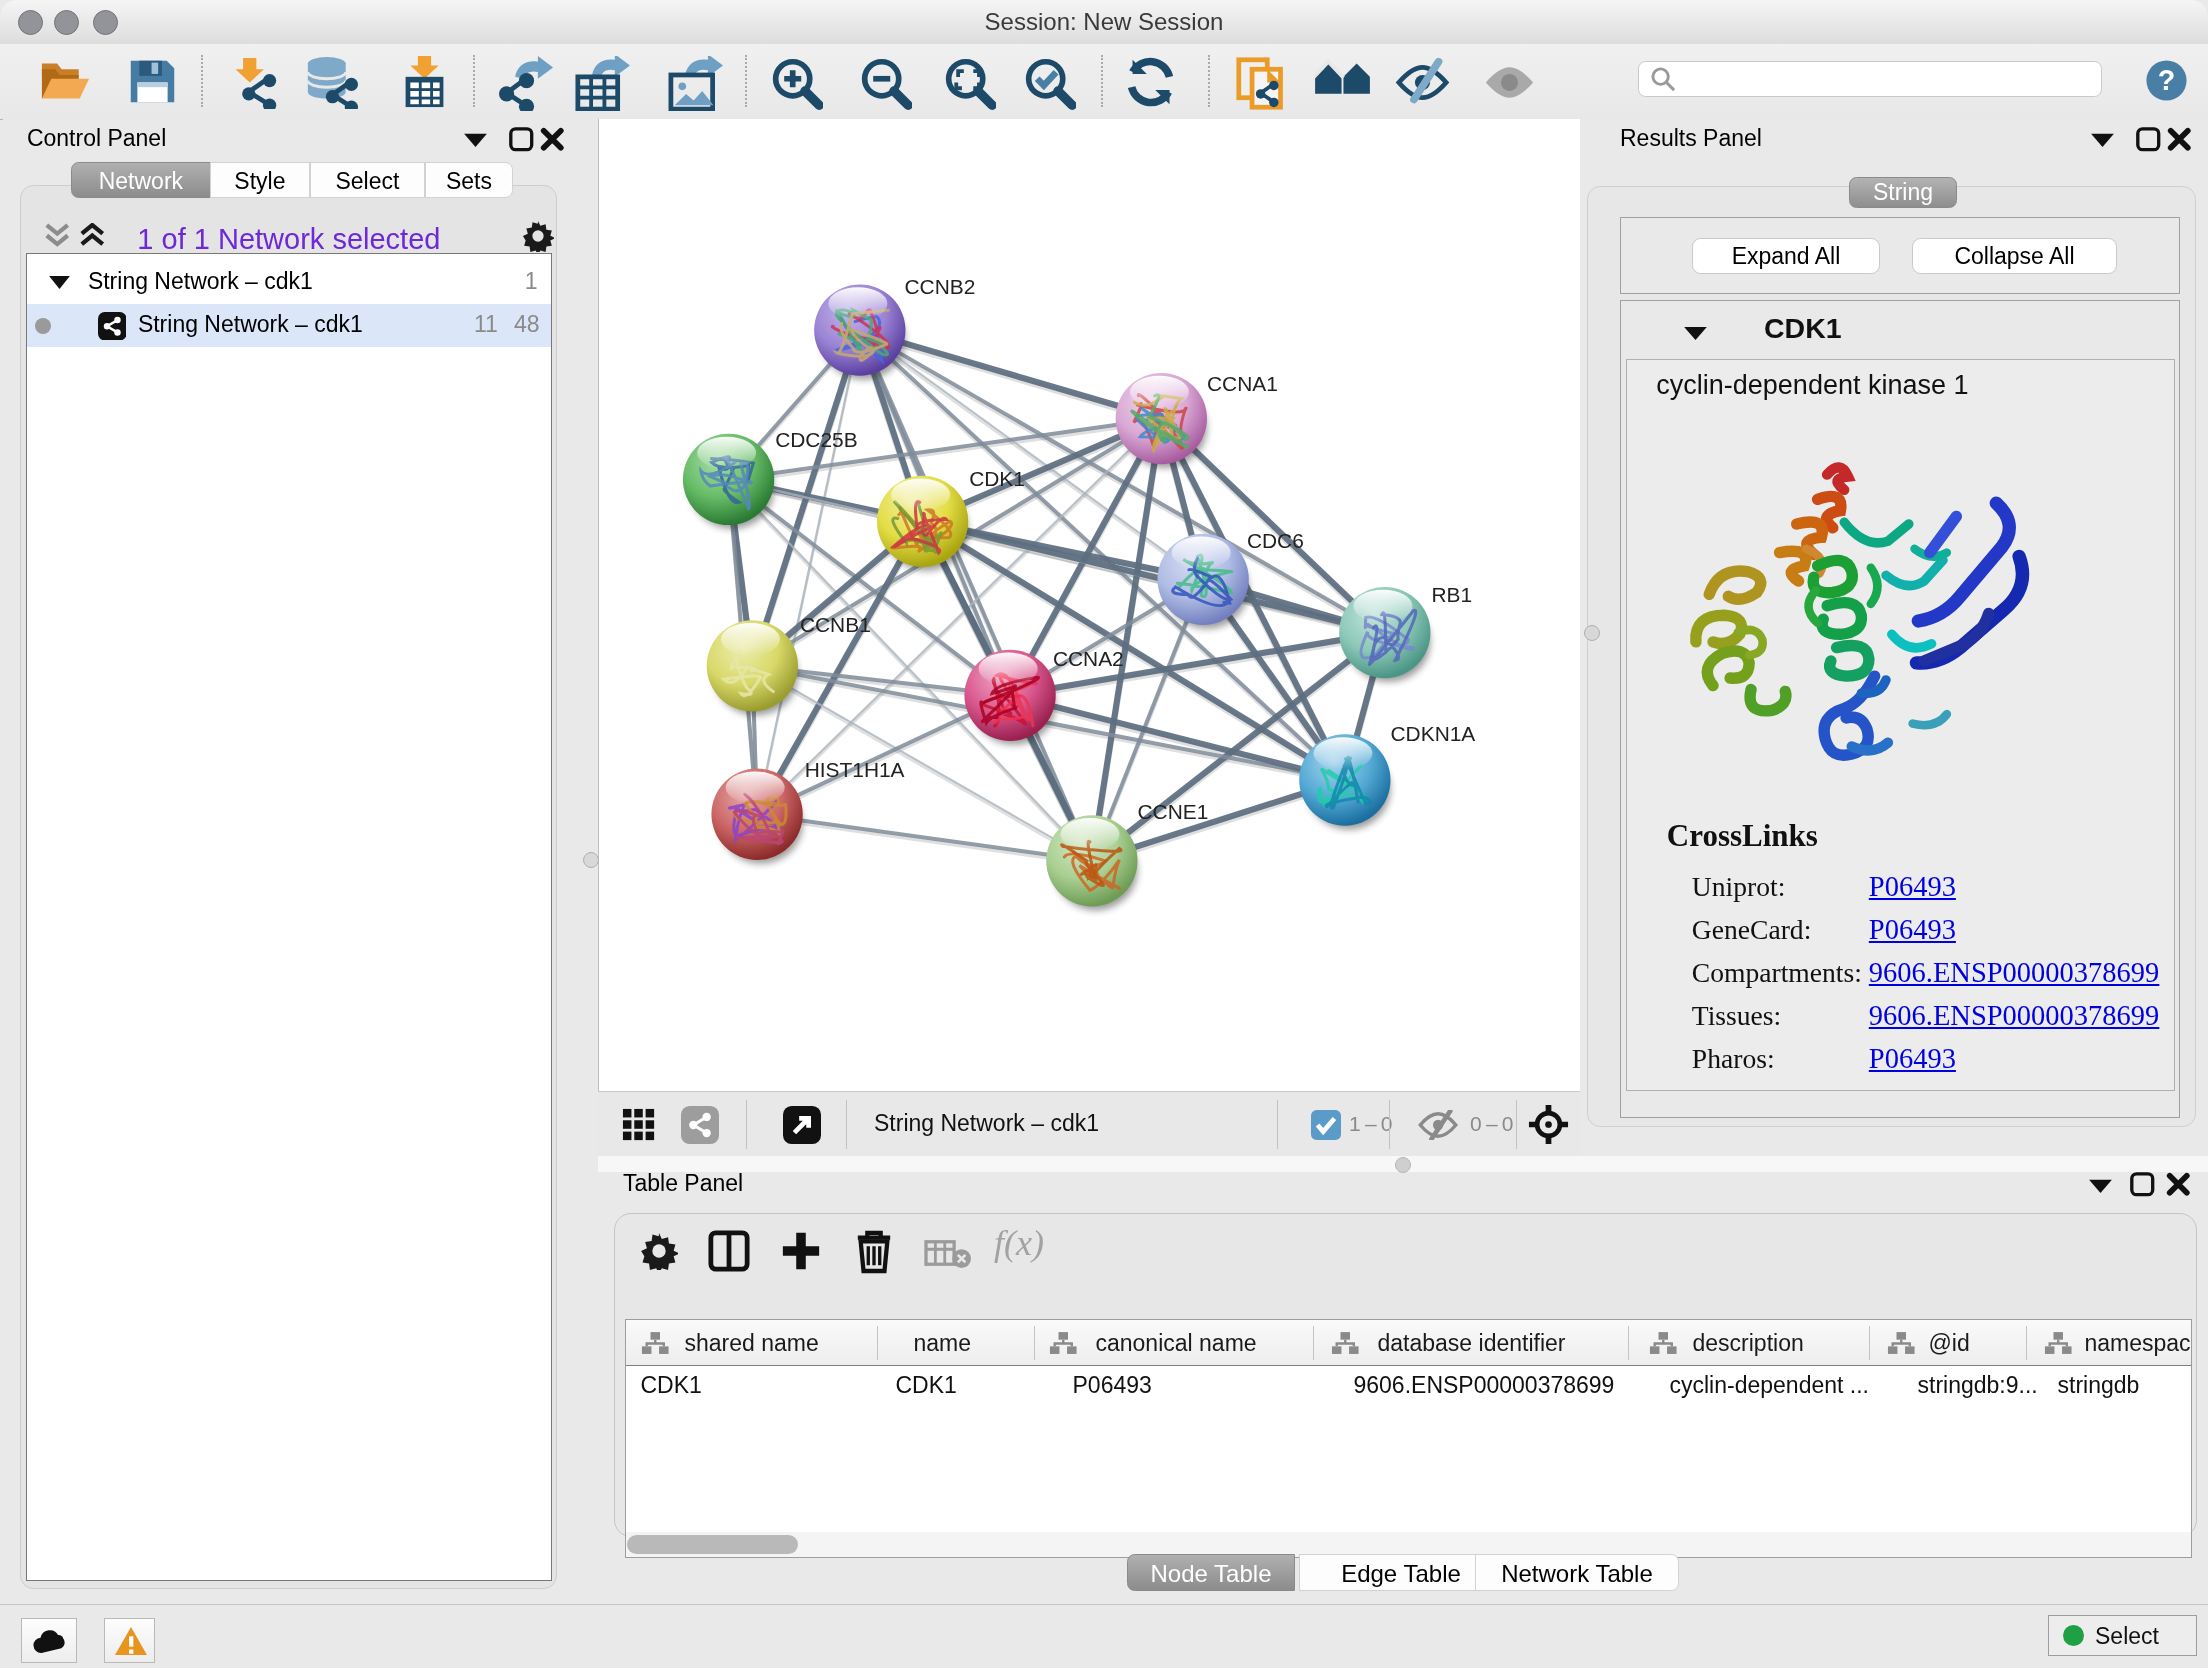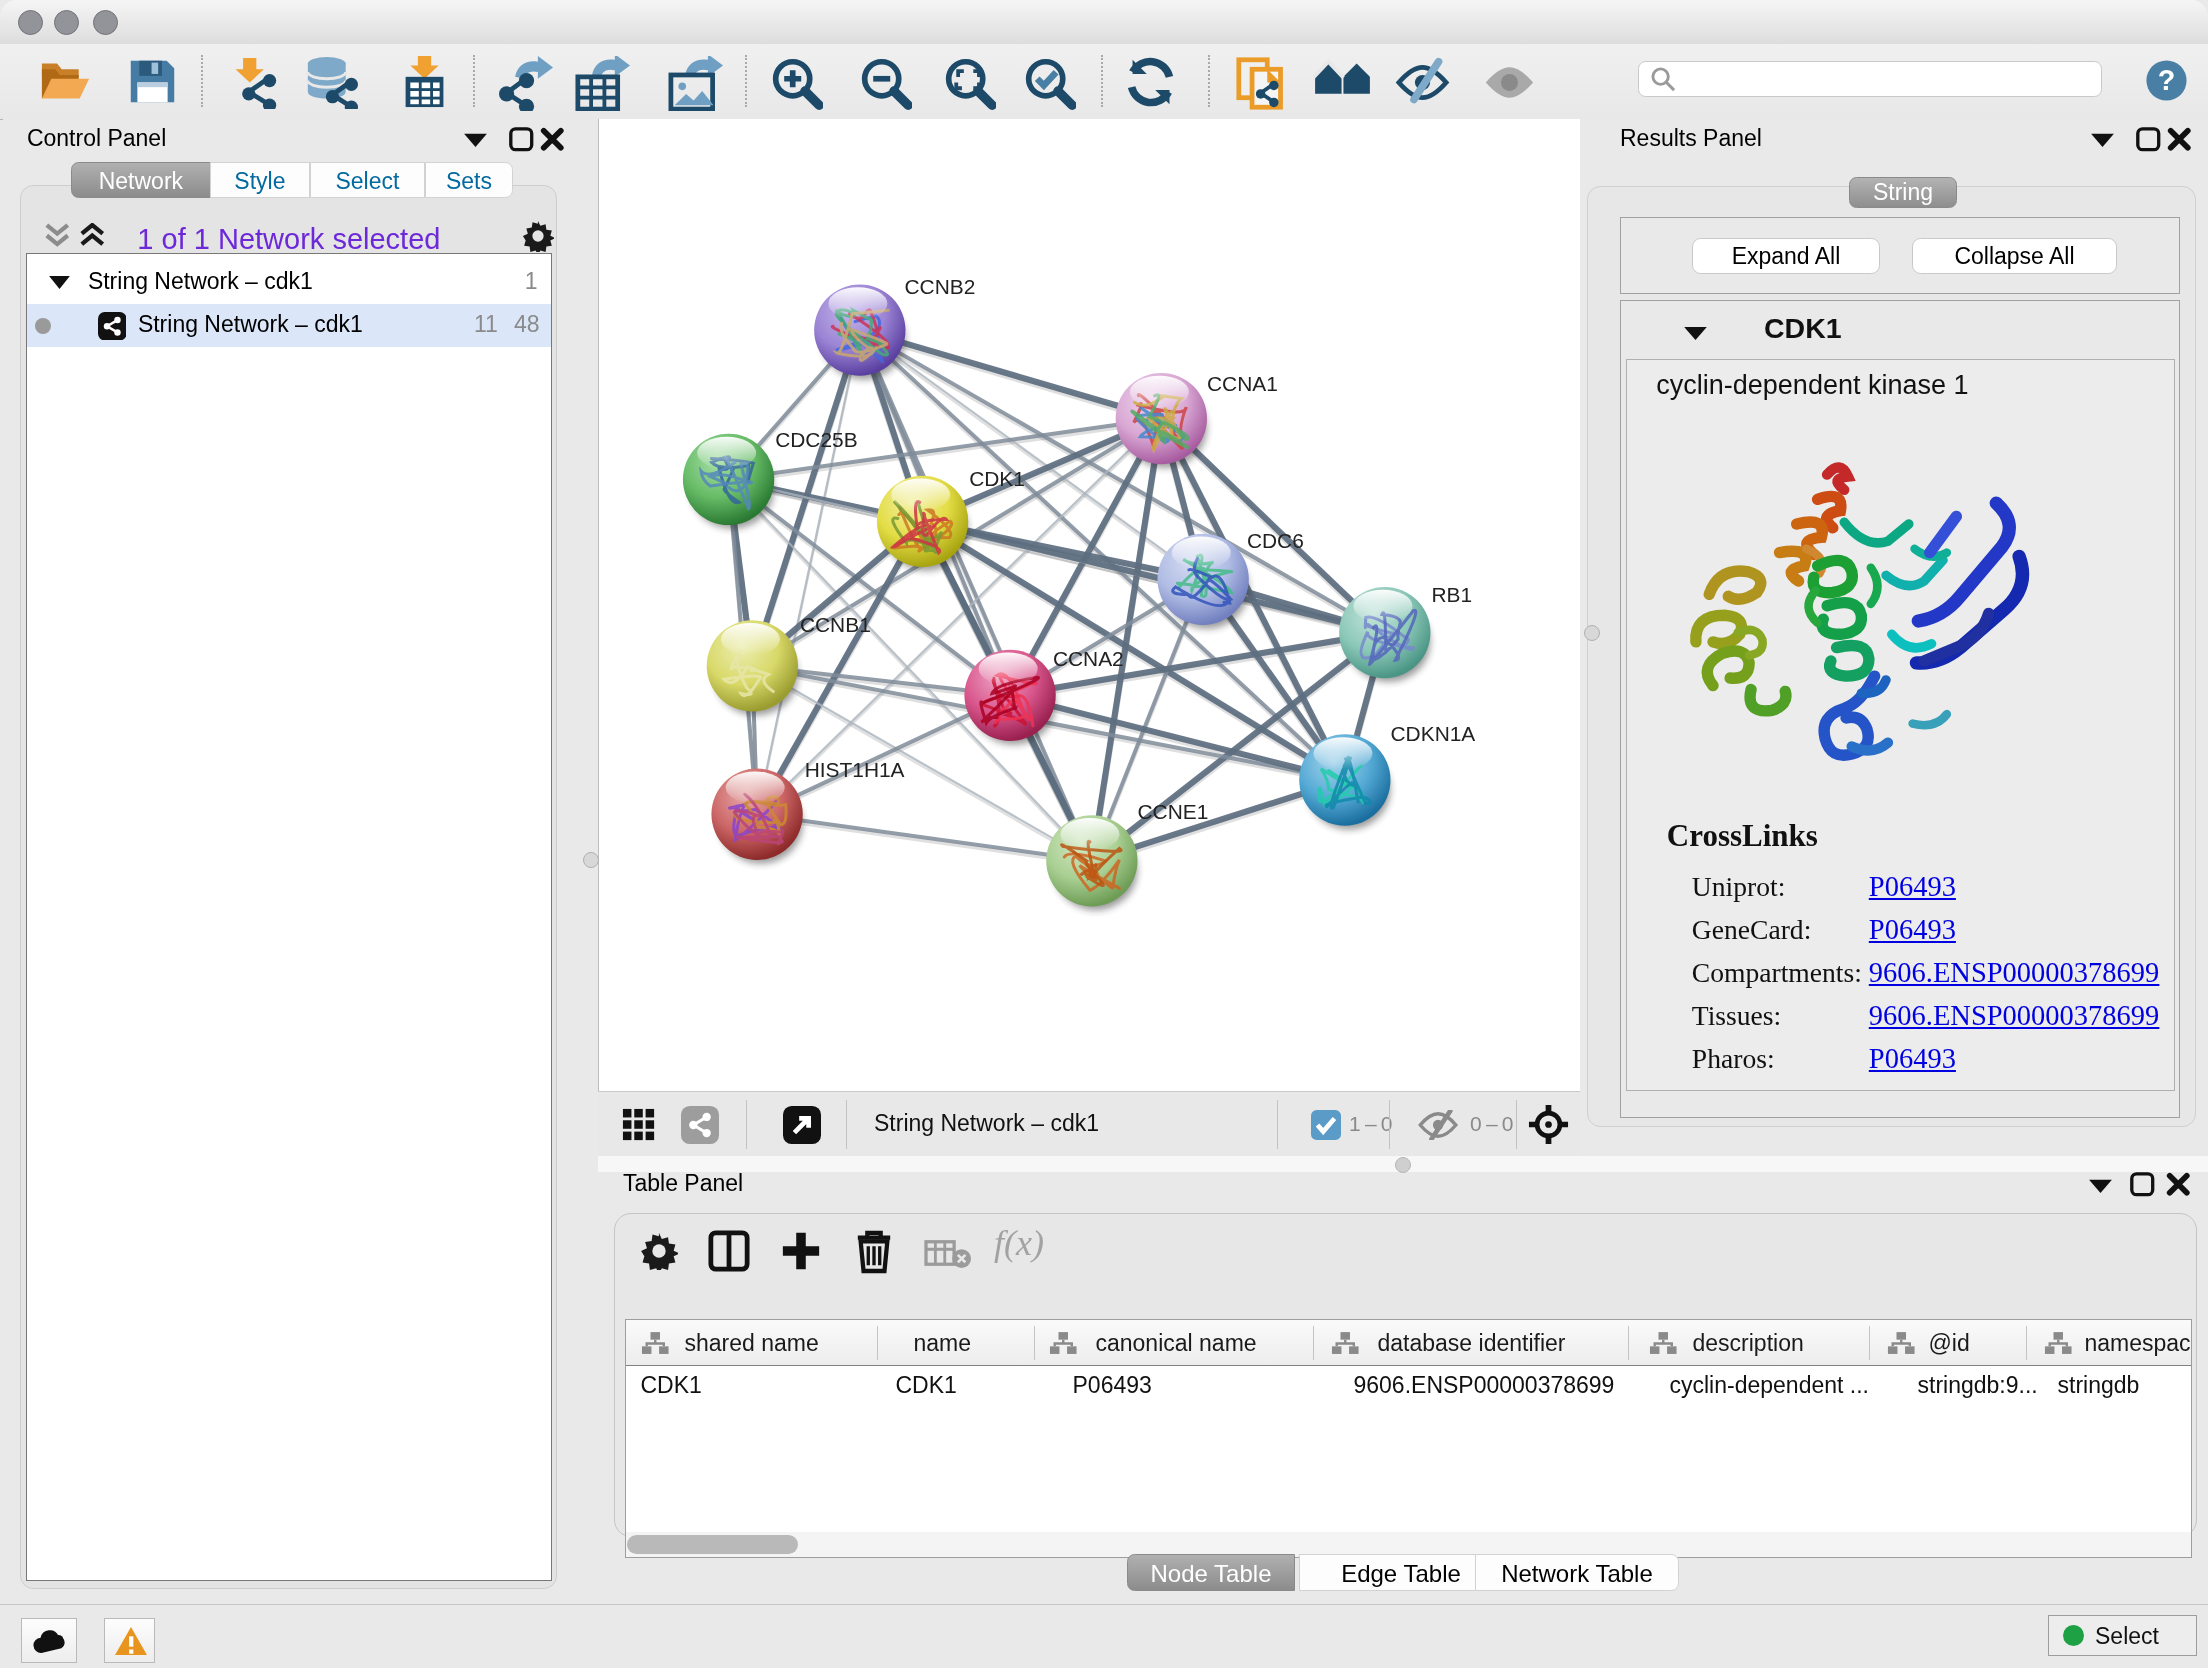--- a/index.html
+++ b/index.html
@@ -18,21 +18,21 @@
   #toolbar{left:0;top:44px;width:2208px;height:75px;
     background:linear-gradient(#f0f0f0,#e8e8e8);border-bottom:1px solid #b5b5b5;}
   .tbsep{position:absolute;top:11.4px;height:52px;width:0;
     border-left:2.9px dotted #a9a9a9;}
   .tbi{position:absolute;top:12.4px;}
   #searchbox{position:absolute;left:1638px;top:17px;width:462px;height:34px;
     background:#fff;border:1.9px solid #c9c9c9;border-radius:7.6px;}
   
   #cpanel{left:2.9px;top:119px;width:595px;height:1485px;background:#e9e9e9;}
   .tab{position:absolute;top:43px;height:36px;line-height:36px;text-align:center;
-    font-size:23px;background:#fdfdfd;color:#0369a1;border:1px solid #d2d2d2;box-sizing:border-box;}
+    font-size:23px;background:#fdfdfd;color:#000000;border:1px solid #d2d2d2;box-sizing:border-box;}
   .tabsel{background:linear-gradient(#b0b0b0,#8c8c8c);color:#fff;border:1px solid #8a8a8a;}
   #cbox{position:absolute;left:17px;top:66px;width:535px;height:1402px;
     background:#e4e4e4;border:1px solid #cdcdcd;border-radius:13.3px;}
   #cband{position:absolute;left:23px;top:98px;width:526px;height:36px;background:#e4e4e4;}
   #clist{position:absolute;left:23px;top:134px;width:526px;height:1328px;
     background:#fff;border:1.9px solid #787878;box-sizing:border-box;}
   
   #netpanel{left:598px;top:119px;width:981px;height:972px;background:#fff;
     border-left:1px solid #bdbdbd;border-right:1px solid #bdbdbd;box-sizing:content-box;}
   #netbar{left:598px;top:1091px;width:982px;height:65px;background:#e8e8e8;
@@ -50,20 +50,21 @@
   .btab{position:absolute;top:398px;height:37px;line-height:37px;text-align:center;
     font-size:24px;background:#fdfdfd;color:#000;border:1px solid #d2d2d2;box-sizing:border-box;}
   .tabsel2{background:linear-gradient(#b0b0b0,#8c8c8c);color:#fff;border:1px solid #8a8a8a;}
 </style>
 </head>
 <body>
   <div class="abs" id="titlebar">
     <div class="light" style="left:18px"></div>
     <div class="light" style="left:54px"></div>
     <div class="light" style="left:93px"></div>
+    <div id="wtitle">Session: New Session</div>
   </div>
   <div class="abs" id="toolbar">
     <svg class="tbi" style="left:38px" width="55" height="51" viewBox="0 0 58 54">
       <path d="M4 8 h16 l5 6 h18 v8 H4 z" fill="#c87f28"></path>
       <path d="M4 45 V14 h14 l5 6 h20 v6 z" fill="#b06a16"></path>
       <path d="M4 45 L14 24 h40 L44 45 z" fill="#f2a952"></path>
     </svg>
     <svg class="tbi" style="left:126px" width="53" height="51" viewBox="0 0 56 54">
       <path d="M5 5 h38 l8 8 v36 H5 z" fill="#467ba4"></path>
       <rect x="14" y="5" width="24" height="16" fill="#2b5a7d"></rect>

